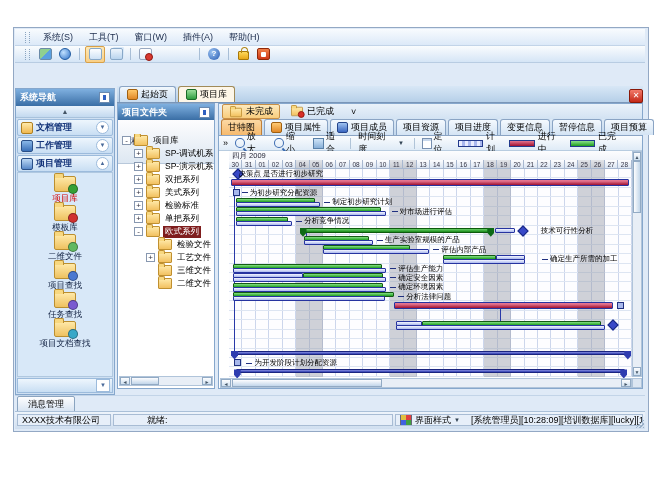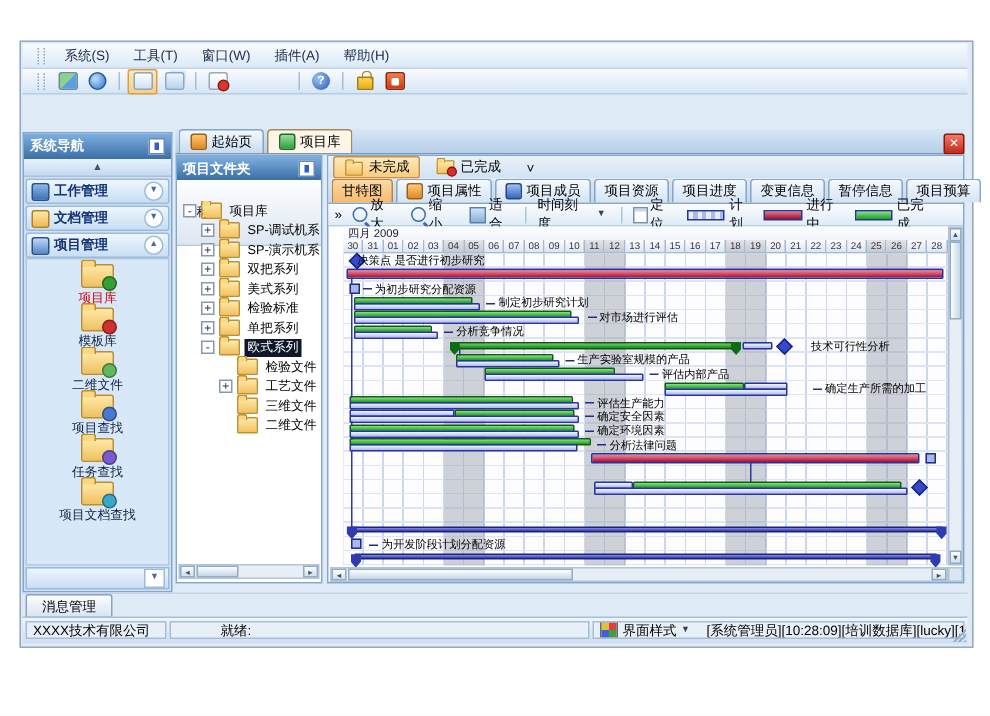--- a/index.html
+++ b/index.html
@@ -63,21 +63,21 @@
   #tab-close{left:629px;top:89px;width:12px;height:12px;background:linear-gradient(#f27a6a,#c42818);border:1px solid #8a1808;border-radius:2px;color:#fff;font-size:8px;line-height:11px;text-align:center;font-weight:bold;}
   
   #treepanel{left:117px;top:103px;width:98px;height:286px;background:#fff;border:1px solid #86a7cc;box-sizing:border-box;}
   #tree-title{height:16px;background:linear-gradient(#7fb0e0,#3a6ea5);color:#fff;font-weight:bold;display:flex;align-items:center;justify-content:space-between;padding:0 4px;}
   .pin{width:9px;height:9px;background:#fff;border:1px solid #6a8ab0;position:relative;}
   .pin::after{content:"";position:absolute;left:3px;top:2px;width:3px;height:5px;background:#3060c0;}
   #tree-colhdr{height:13px;background:linear-gradient(#fdfdfe,#dde7f2);border-bottom:1px solid #b8c8da;display:flex;align-items:center;padding:15px 4px;color:#223;}
   #tree-rows{position:absolute;left:1px;top:30px;right:1px;bottom:14px;overflow:hidden;}
   .trow{display:flex;align-items:center;gap:3px;height:13px;white-space:nowrap;font-size:8.5px;}
   .trow .lbl{padding:0 2px;}
-  .trow.selected .lbl{background:#0f172a;color:#fff;}
+  .trow.selected .lbl{background:#7f1d1d;color:#fff;}
   .exp{width:9px;height:9px;background:#fff;border:1px solid #8898b0;font-size:8px;line-height:7px;text-align:center;color:#334;flex:none;box-sizing:border-box;}
   .tfold{width:12px;height:9px;position:relative;background:linear-gradient(#ffe9a8,#f2c160);border:1px solid #c09030;border-radius:1px;flex:none;}
   .tfold::before{content:"";position:absolute;top:-3px;left:-1px;width:5px;height:3px;background:#f8d880;border:1px solid #c09030;border-bottom:none;border-radius:2px 2px 0 0;}
   .hscroll{position:absolute;height:10px;background:#e8eef6;border:1px solid #b0c4da;display:flex;align-items:center;justify-content:space-between;box-sizing:border-box;}
   .sbtn{width:10px;height:8px;background:linear-gradient(#fdfdfe,#cfe0f0);border:1px solid #92aac4;font-size:5px;line-height:8px;text-align:center;color:#456;box-sizing:border-box;}
   .sthumb{height:8px;background:linear-gradient(#fdfdfe,#c2d6ea);border:1px solid #92aac4;box-sizing:border-box;}
   
   #ganttpanel{left:218px;top:103px;width:425px;height:286px;background:#fff;border:1px solid #86a7cc;box-sizing:border-box;}
   #filterrow{left:219px;top:104px;width:423px;height:15px;background:linear-gradient(#eaf2fa,#d2e2f2);display:flex;align-items:center;gap:3px;padding-left:3px;box-sizing:border-box;}
   .fbtn{height:13px;display:flex;align-items:center;gap:3px;padding:0 6px;border:1px solid transparent;border-radius:2px;}
@@ -196,27 +196,27 @@
     </div>
 
   <div class="abs" id="sidebar">
     <div id="sb-header">
       <span>系统导航</span>
       <span class="pin"></span>
     </div>
     <div id="sb-collapse">▲</div>
     <div id="sb-groups">
         <div class="sgroup">
+          <span class="gic gic-doc"></span>
+          <span>文档管理</span>
+          <span class="chev">▼</span>
+        </div>
+        <div class="sgroup">
           <span class="gic gic-work"></span>
           <span>工作管理</span>
-          <span class="chev">▼</span>
-        </div>
-        <div class="sgroup">
-          <span class="gic gic-doc"></span>
-          <span>文档管理</span>
           <span class="chev">▼</span>
         </div>
         <div class="sgroup">
           <span class="gic gic-proj"></span>
           <span>项目管理</span>
           <span class="chev">▲</span>
         </div>
       </div>
     <div id="sb-items">
         <div class="sb-item selected">

